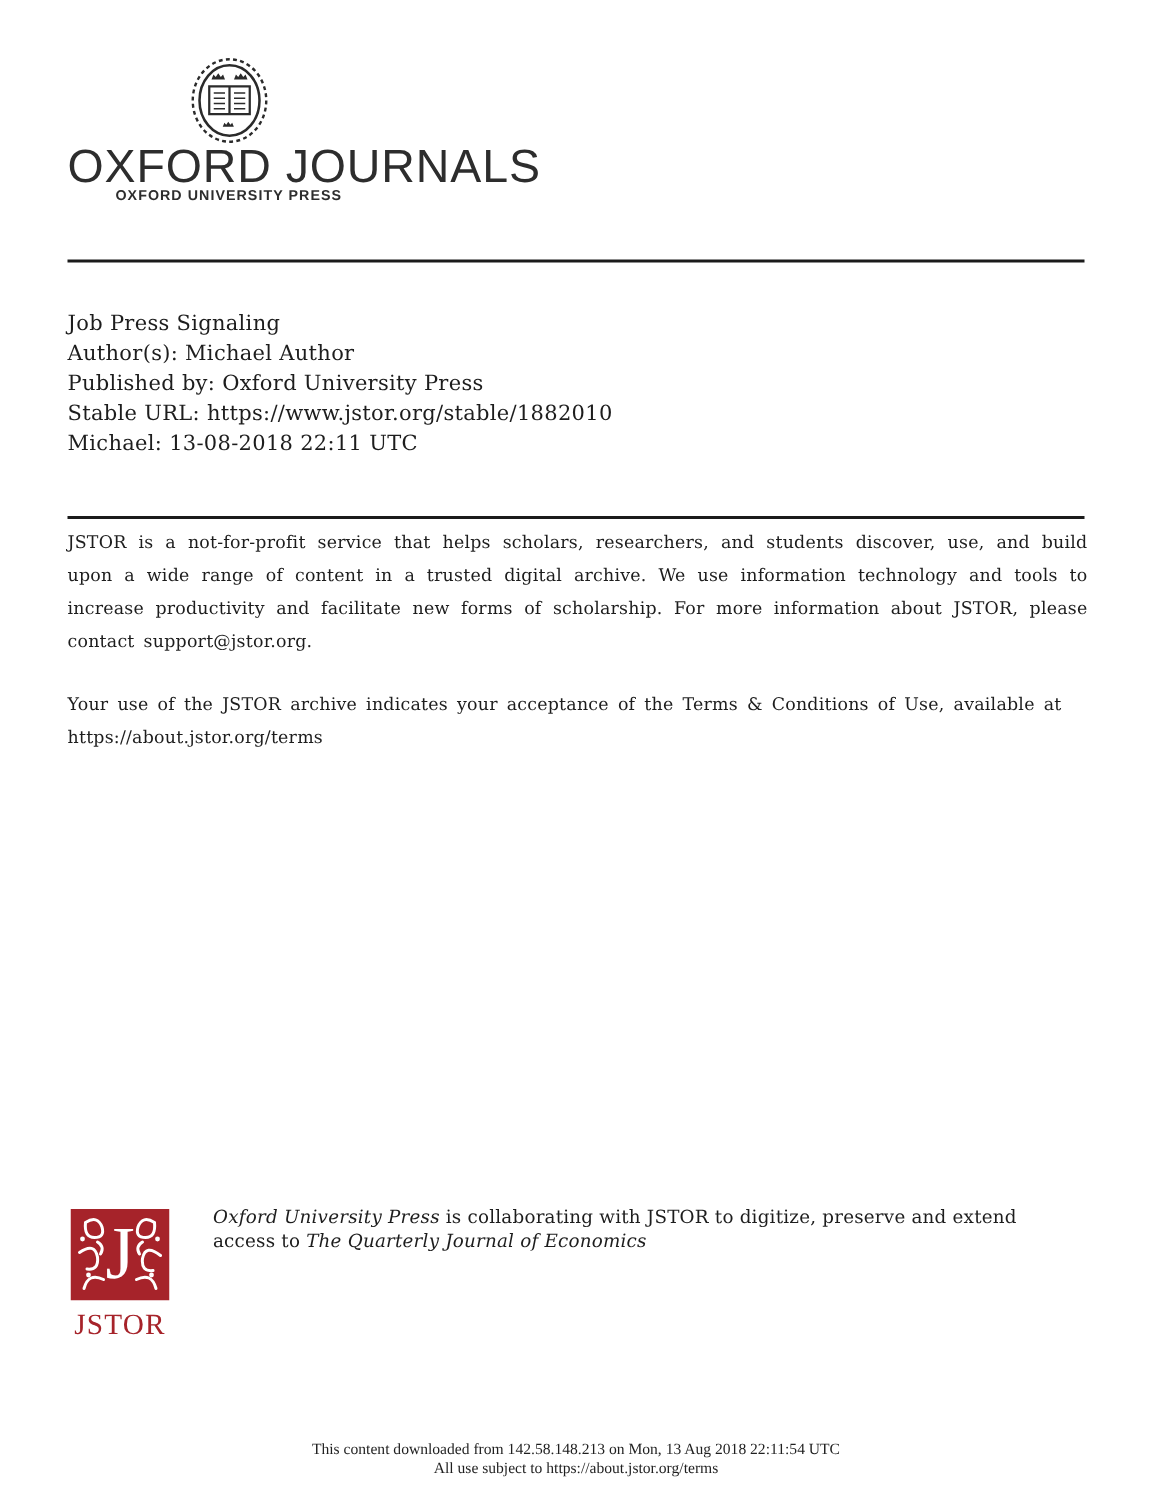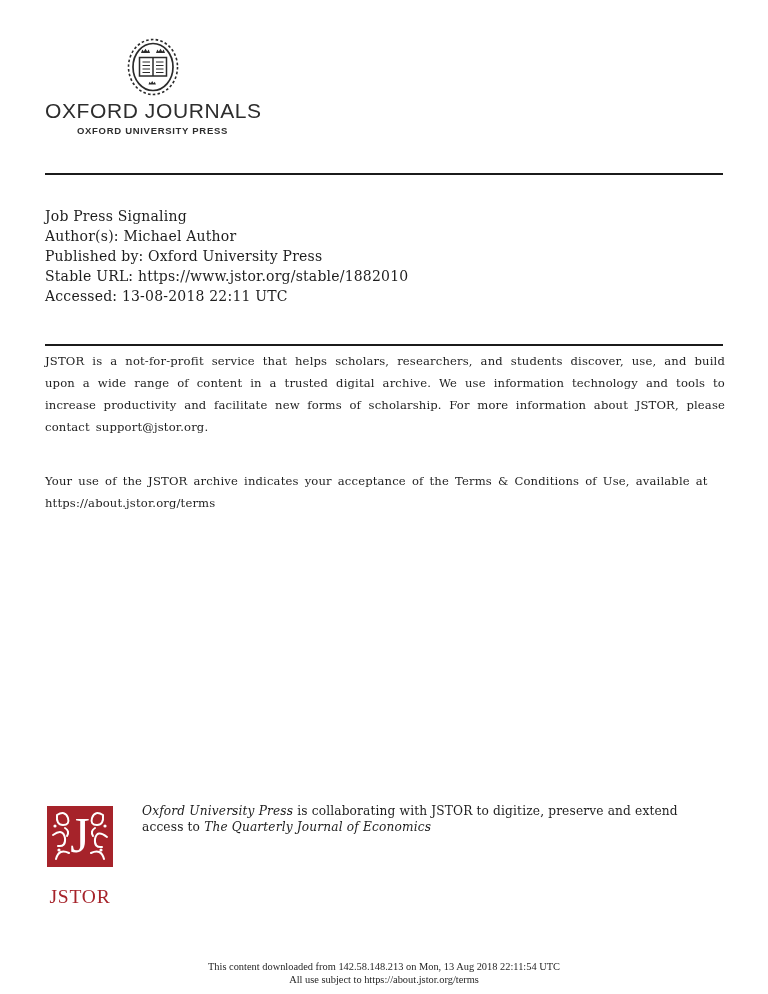--- a/index.html
+++ b/index.html
@@ -14,21 +14,21 @@
   }
 
   
   .oxford-block {
     position: absolute; left: 45px; top: 38px; width: 215px;
     text-align: center;
   }
   .oxford-crest { display: block; margin: 0 auto 3px auto; }
   .oxford-wordmark {
     font-family: "Liberation Sans", sans-serif;
-    font-size: 21px; letter-spacing: 0.6px; color: #2d2d2d;
+    font-size: 31px; letter-spacing: 0.6px; color: #2d2d2d;
     white-space: nowrap; line-height: 24px;
   }
   .oxford-sub {
     font-family: "Liberation Sans", sans-serif;
     font-weight: bold; font-size: 9.5px; letter-spacing: 0.7px;
     color: #2d2d2d; margin-top: 2px; white-space: nowrap;
   }
 
   
   .rule {
@@ -48,29 +48,29 @@
   .citation a.url { color: #1d1d1d; text-decoration: none; }
 
   
   .disclaimer {
     position: absolute; left: 45px; top: 350px; width: 680px;
     font-size: 11.6px; line-height: 22px;
     letter-spacing: 0.15px; word-spacing: 2.2px;
   }
   .disclaimer p { margin: 0; }
   .disclaimer p.justified { text-align: justify; }
-  .disclaimer p + p { margin-top: 32px; }
+  .disclaimer p + p { margin-top: 20px; }
   .disclaimer a { color: #1d1d1d; text-decoration: none; }
 
   
   .jstor-logo { position: absolute; left: 47px; top: 806px; width: 66px; text-align: center; }
   .jstor-wordmark {
     font-family: "Liberation Serif", serif;
     color: #A6232A; font-size: 19.5px; letter-spacing: 0.8px;
-    margin-top: 16px; line-height: 20px; white-space: nowrap;
+    margin-top: 3px; line-height: 20px; white-space: nowrap;
   }
   .collab-text {
     position: absolute; left: 142px; top: 804px; width: 540px;
     font-size: 12.2px; line-height: 15.5px; letter-spacing: 0.15px;
   }
   .collab-text .ital { font-style: italic; }
 
   
   .footer {
     position: absolute; left: 0; top: 961px; width: 768px;
@@ -111,21 +111,21 @@
 </div>
 
 <div class="rule rule-1"></div>
 <div class="rule rule-2"></div>
 
 <div class="citation">
   <div>Job Press Signaling</div>
   <div><span>Author(s): </span><span>Michael Author</span></div>
   <div><span>Published by: </span><span>Oxford University Press</span></div>
   <div><span>Stable URL: </span><a class="url" href="#">https://www.jstor.org/stable/1882010</a></div>
-  <div><span>Accessed: </span><span>13-08-2018 22:11 UTC</span></div>
+  <div><span>Michael: </span><span>13-08-2018 22:11 UTC</span></div>
 </div>
 
 <div class="disclaimer">
   <p class="justified">JSTOR is a not-for-profit service that helps scholars, researchers, and students discover, use, and build upon a wide range of content in a trusted digital archive. We use information technology and tools to increase productivity and facilitate new forms of scholarship. For more information about JSTOR, please contact support@jstor.org.</p>
   <p><span>Your use of the JSTOR archive indicates your acceptance of the Terms &amp; Conditions of Use, available at </span><a href="#">https://about.jstor.org/terms</a></p>
 </div>
 
 <div class="jstor-logo">
   <svg width="66" height="61" viewBox="0 0 66 61" aria-hidden="true">
     <rect width="66" height="61" fill="#A6232A"></rect>

